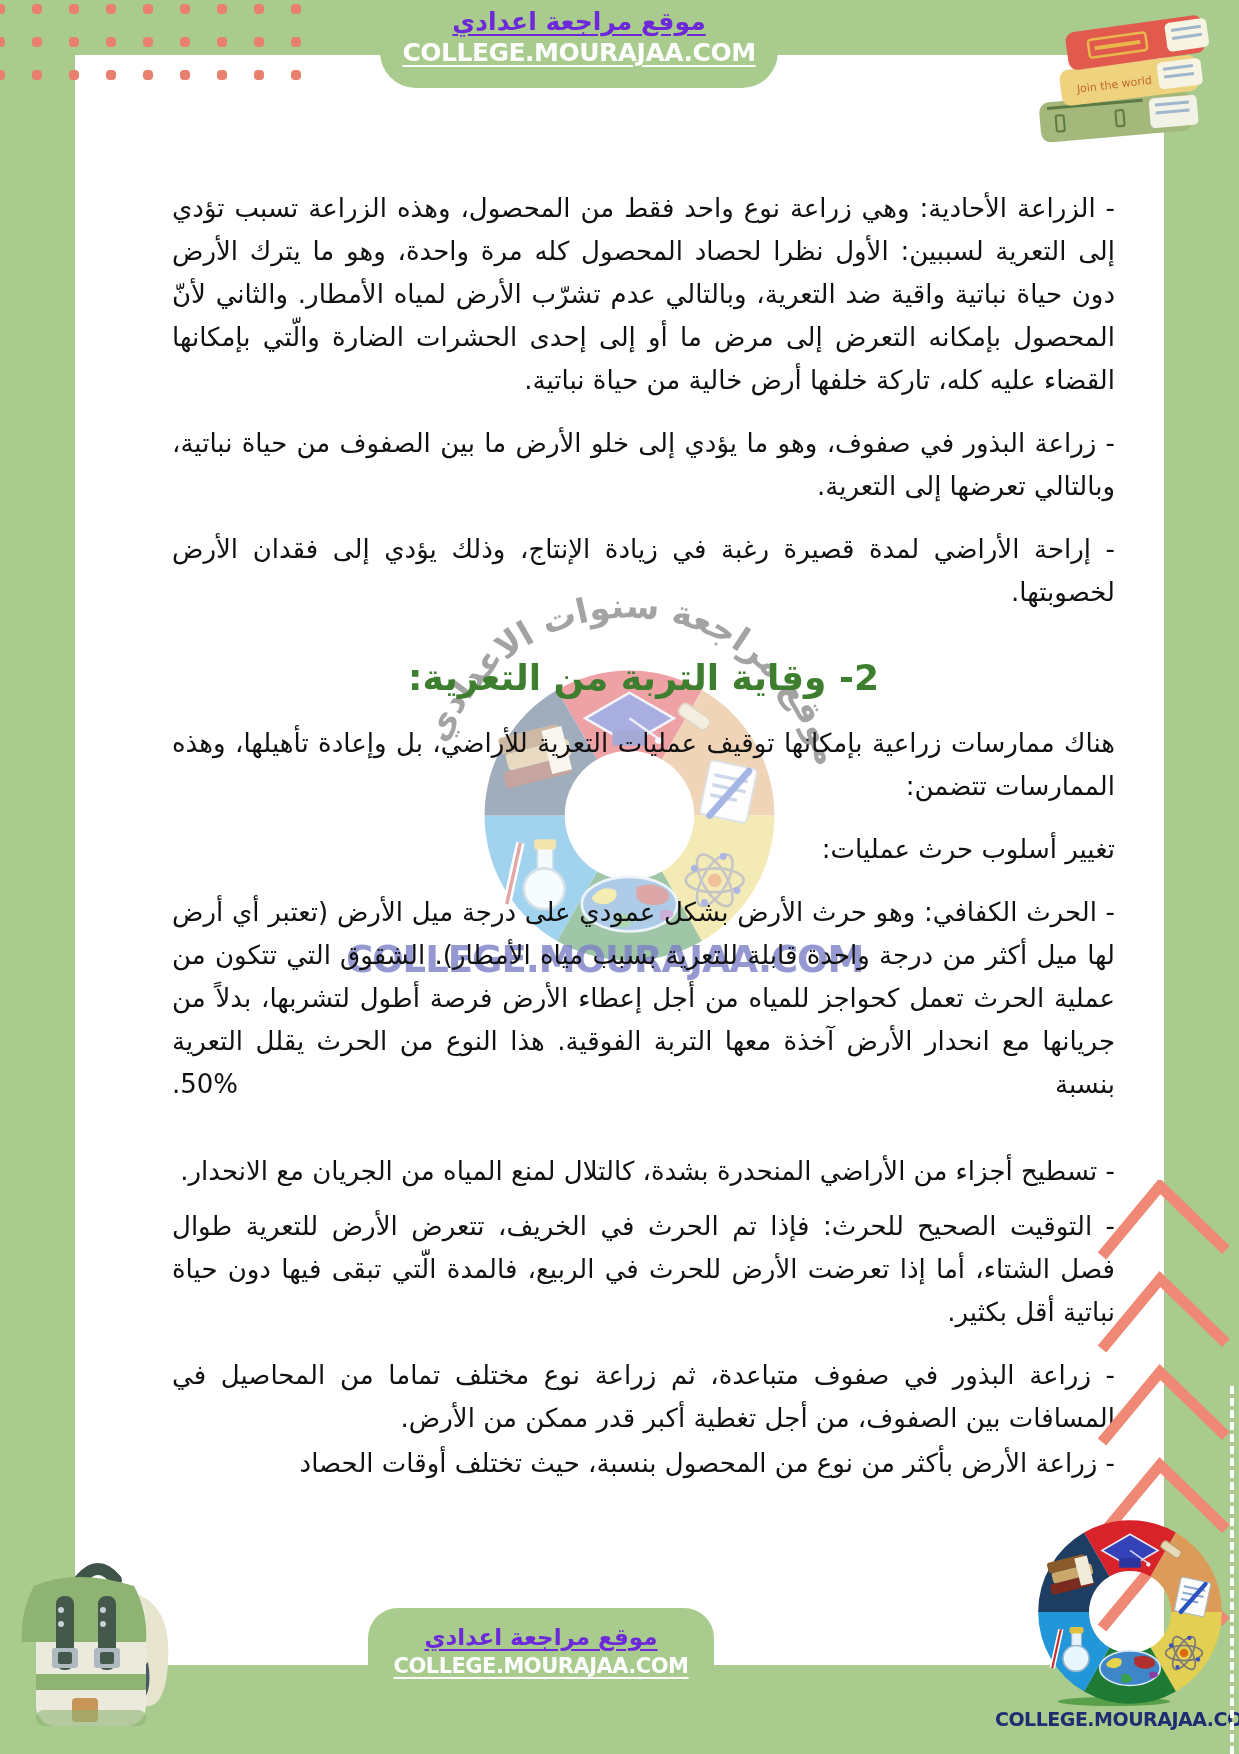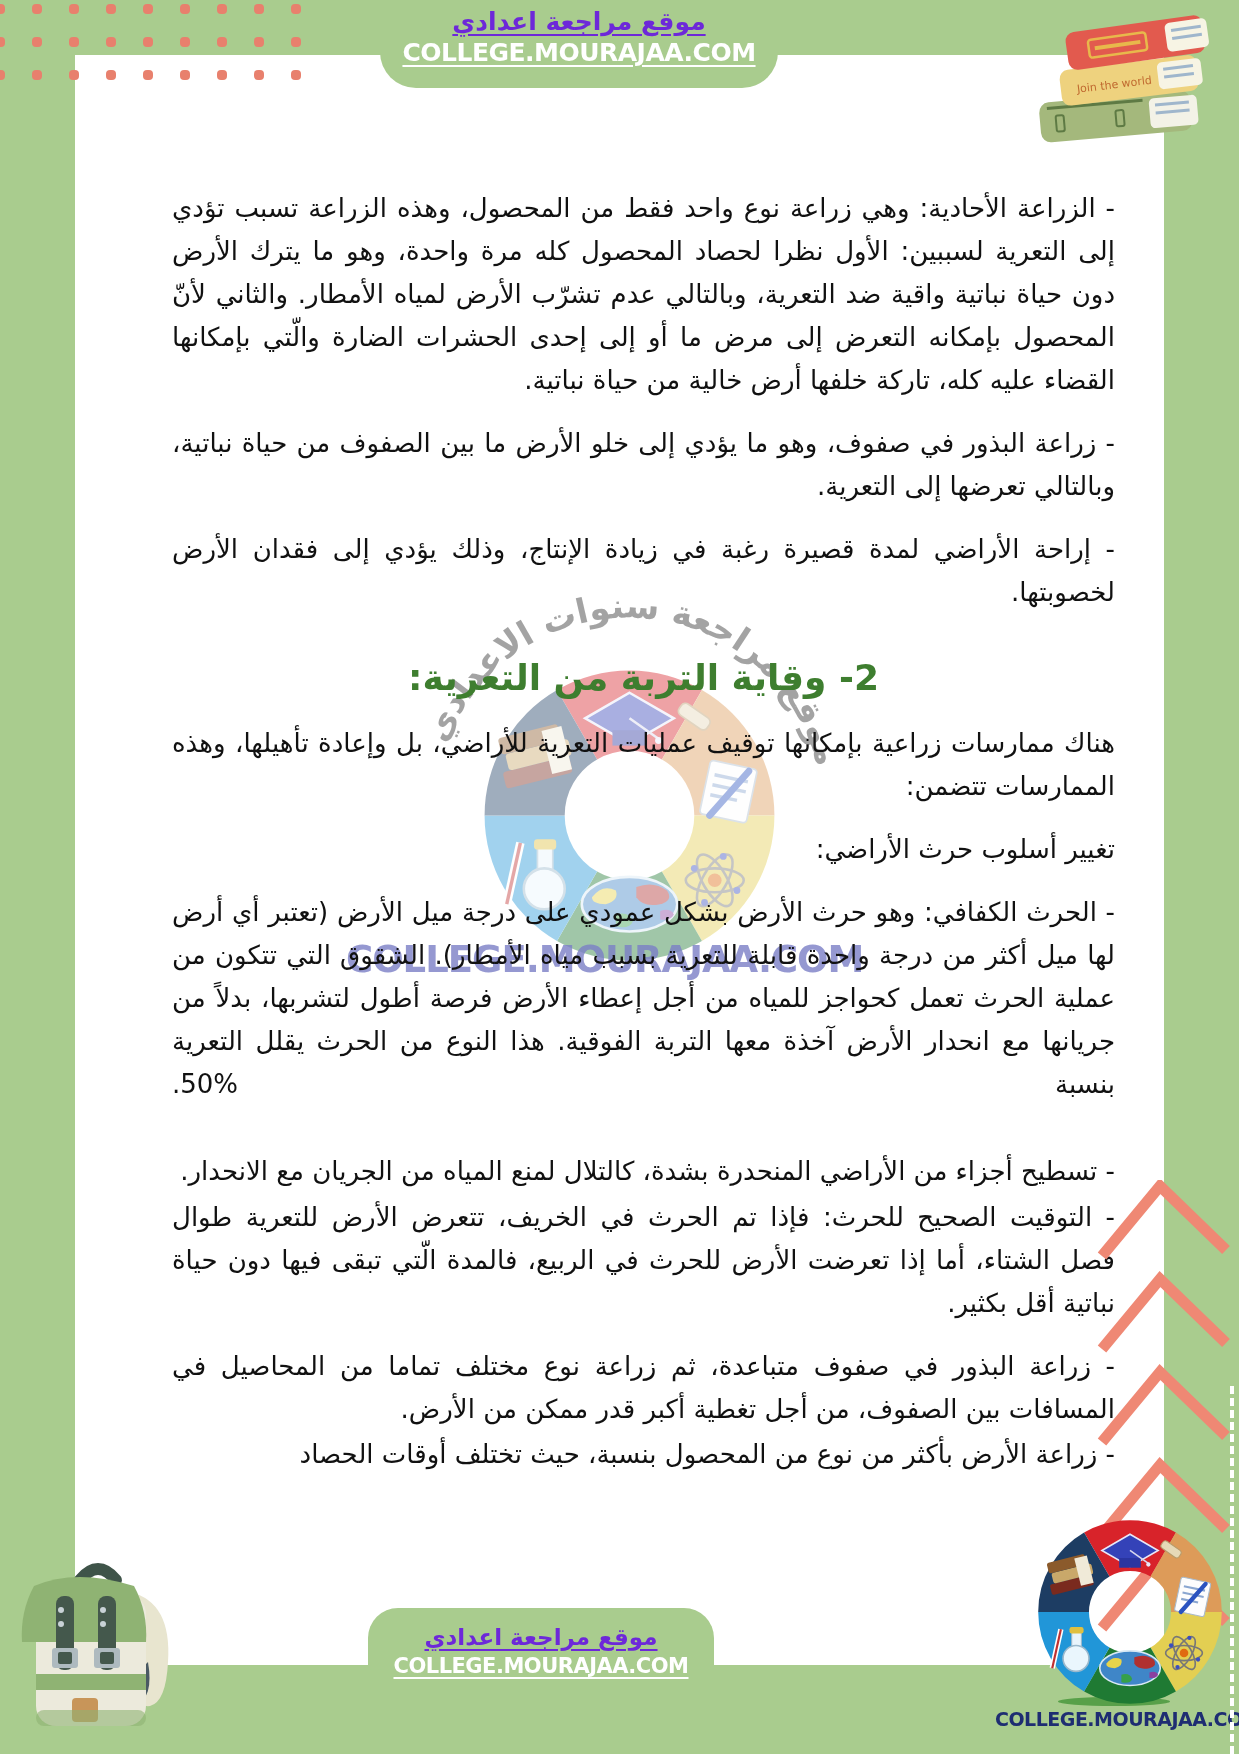--- a/index.html
+++ b/index.html
@@ -39,21 +39,21 @@
     direction:rtl;text-align:justify;color:#111;
     font-size:26px;line-height:43px;
   }
   .content p{margin:0 0 20px 0;}
   .content p.mb-lg{margin-bottom:42px;}
   .content h2{
     color:#3e7e2f;font-size:36px;font-weight:bold;margin:4px 0 22px 0;
     text-align:center;line-height:44px;
   }
   .content p.stretch-last{text-align-last:justify;margin-bottom:44px;}
-  .content p.mb-xs{margin-bottom:3px;}
+  .content p.mb-xs{margin-bottom:12px;}
   .content p.mb-none{margin-bottom:2px;}
 
   
   .wm-donut{position:absolute;left:459px;top:645px;width:341px;height:341px;opacity:.42;z-index:1;}
   .wm-arc{position:absolute;left:398px;top:576px;width:470px;height:260px;z-index:1;}
   .wm-url{
     position:absolute;left:346px;top:938px;width:500px;z-index:1;
     color:#7b7fc6;opacity:.8;font-size:37px;font-weight:bold;letter-spacing:-1px;white-space:nowrap;
   }
 
@@ -214,21 +214,21 @@
   </text>
 </svg>
 <div class="wm-url">COLLEGE.MOURAJAA.COM</div>
 
 <div class="content">
   <p>- الزراعة الأحادية: وهي زراعة نوع واحد فقط من المحصول، وهذه الزراعة تسبب تؤدي إلى التعرية لسببين: الأول نظرا لحصاد المحصول كله مرة واحدة، وهو ما يترك الأرض دون حياة نباتية واقية ضد التعرية، وبالتالي عدم تشرّب الأرض لمياه الأمطار. والثاني لأنّ المحصول بإمكانه التعرض إلى مرض ما أو إلى إحدى الحشرات الضارة والّتي بإمكانها القضاء عليه كله، تاركة خلفها أرض خالية من حياة نباتية.</p>
   <p>- زراعة البذور في صفوف، وهو ما يؤدي إلى خلو الأرض ما بين الصفوف من حياة نباتية، وبالتالي تعرضها إلى التعرية.</p>
   <p class="mb-lg">- إراحة الأراضي لمدة قصيرة رغبة في زيادة الإنتاج، وذلك يؤدي إلى فقدان الأرض لخصوبتها.</p>
   <h2>2- وقاية التربة من التعرية:</h2>
   <p>هناك ممارسات زراعية بإمكانها توقيف عمليات التعرية للأراضي، بل وإعادة تأهيلها، وهذه الممارسات تتضمن:</p>
-  <p>تغيير أسلوب حرث الأراضي:</p>
+  <p>تغيير أسلوب حرث عمليات:</p>
   <p class="stretch-last">- الحرث الكفافي: وهو حرث الأرض بشكل عمودي على درجة ميل الأرض (تعتبر أي أرض لها ميل أكثر من درجة واحدة قابلة للتعرية بسبب مياه الأمطار). الشقوق التي تتكون من عملية الحرث تعمل كحواجز للمياه من أجل إعطاء الأرض فرصة أطول لتشربها، بدلاً من جريانها مع انحدار الأرض آخذة معها التربة الفوقية. هذا النوع من الحرث يقلل التعرية بنسبة %50.</p>
   <p class="mb-xs">- تسطيح أجزاء من الأراضي المنحدرة بشدة، كالتلال لمنع المياه من الجريان مع الانحدار.</p>
   <p>- التوقيت الصحيح للحرث: فإذا تم الحرث في الخريف، تتعرض الأرض للتعرية طوال فصل الشتاء، أما إذا تعرضت الأرض للحرث في الربيع، فالمدة الّتي تبقى فيها دون حياة نباتية أقل بكثير.</p>
   <p class="mb-none">- زراعة البذور في صفوف متباعدة، ثم زراعة نوع مختلف تماما من المحاصيل في المسافات بين الصفوف، من أجل تغطية أكبر قدر ممكن من الأرض.</p>
   <p>- زراعة الأرض بأكثر من نوع من المحصول بنسبة، حيث تختلف أوقات الحصاد</p>
 </div>
 
 <svg class="chevrons" viewBox="0 0 140 460">
   <g stroke="#ef8874" stroke-width="11" fill="none">
     <polyline points="6,76 64,6 130,70"></polyline>

